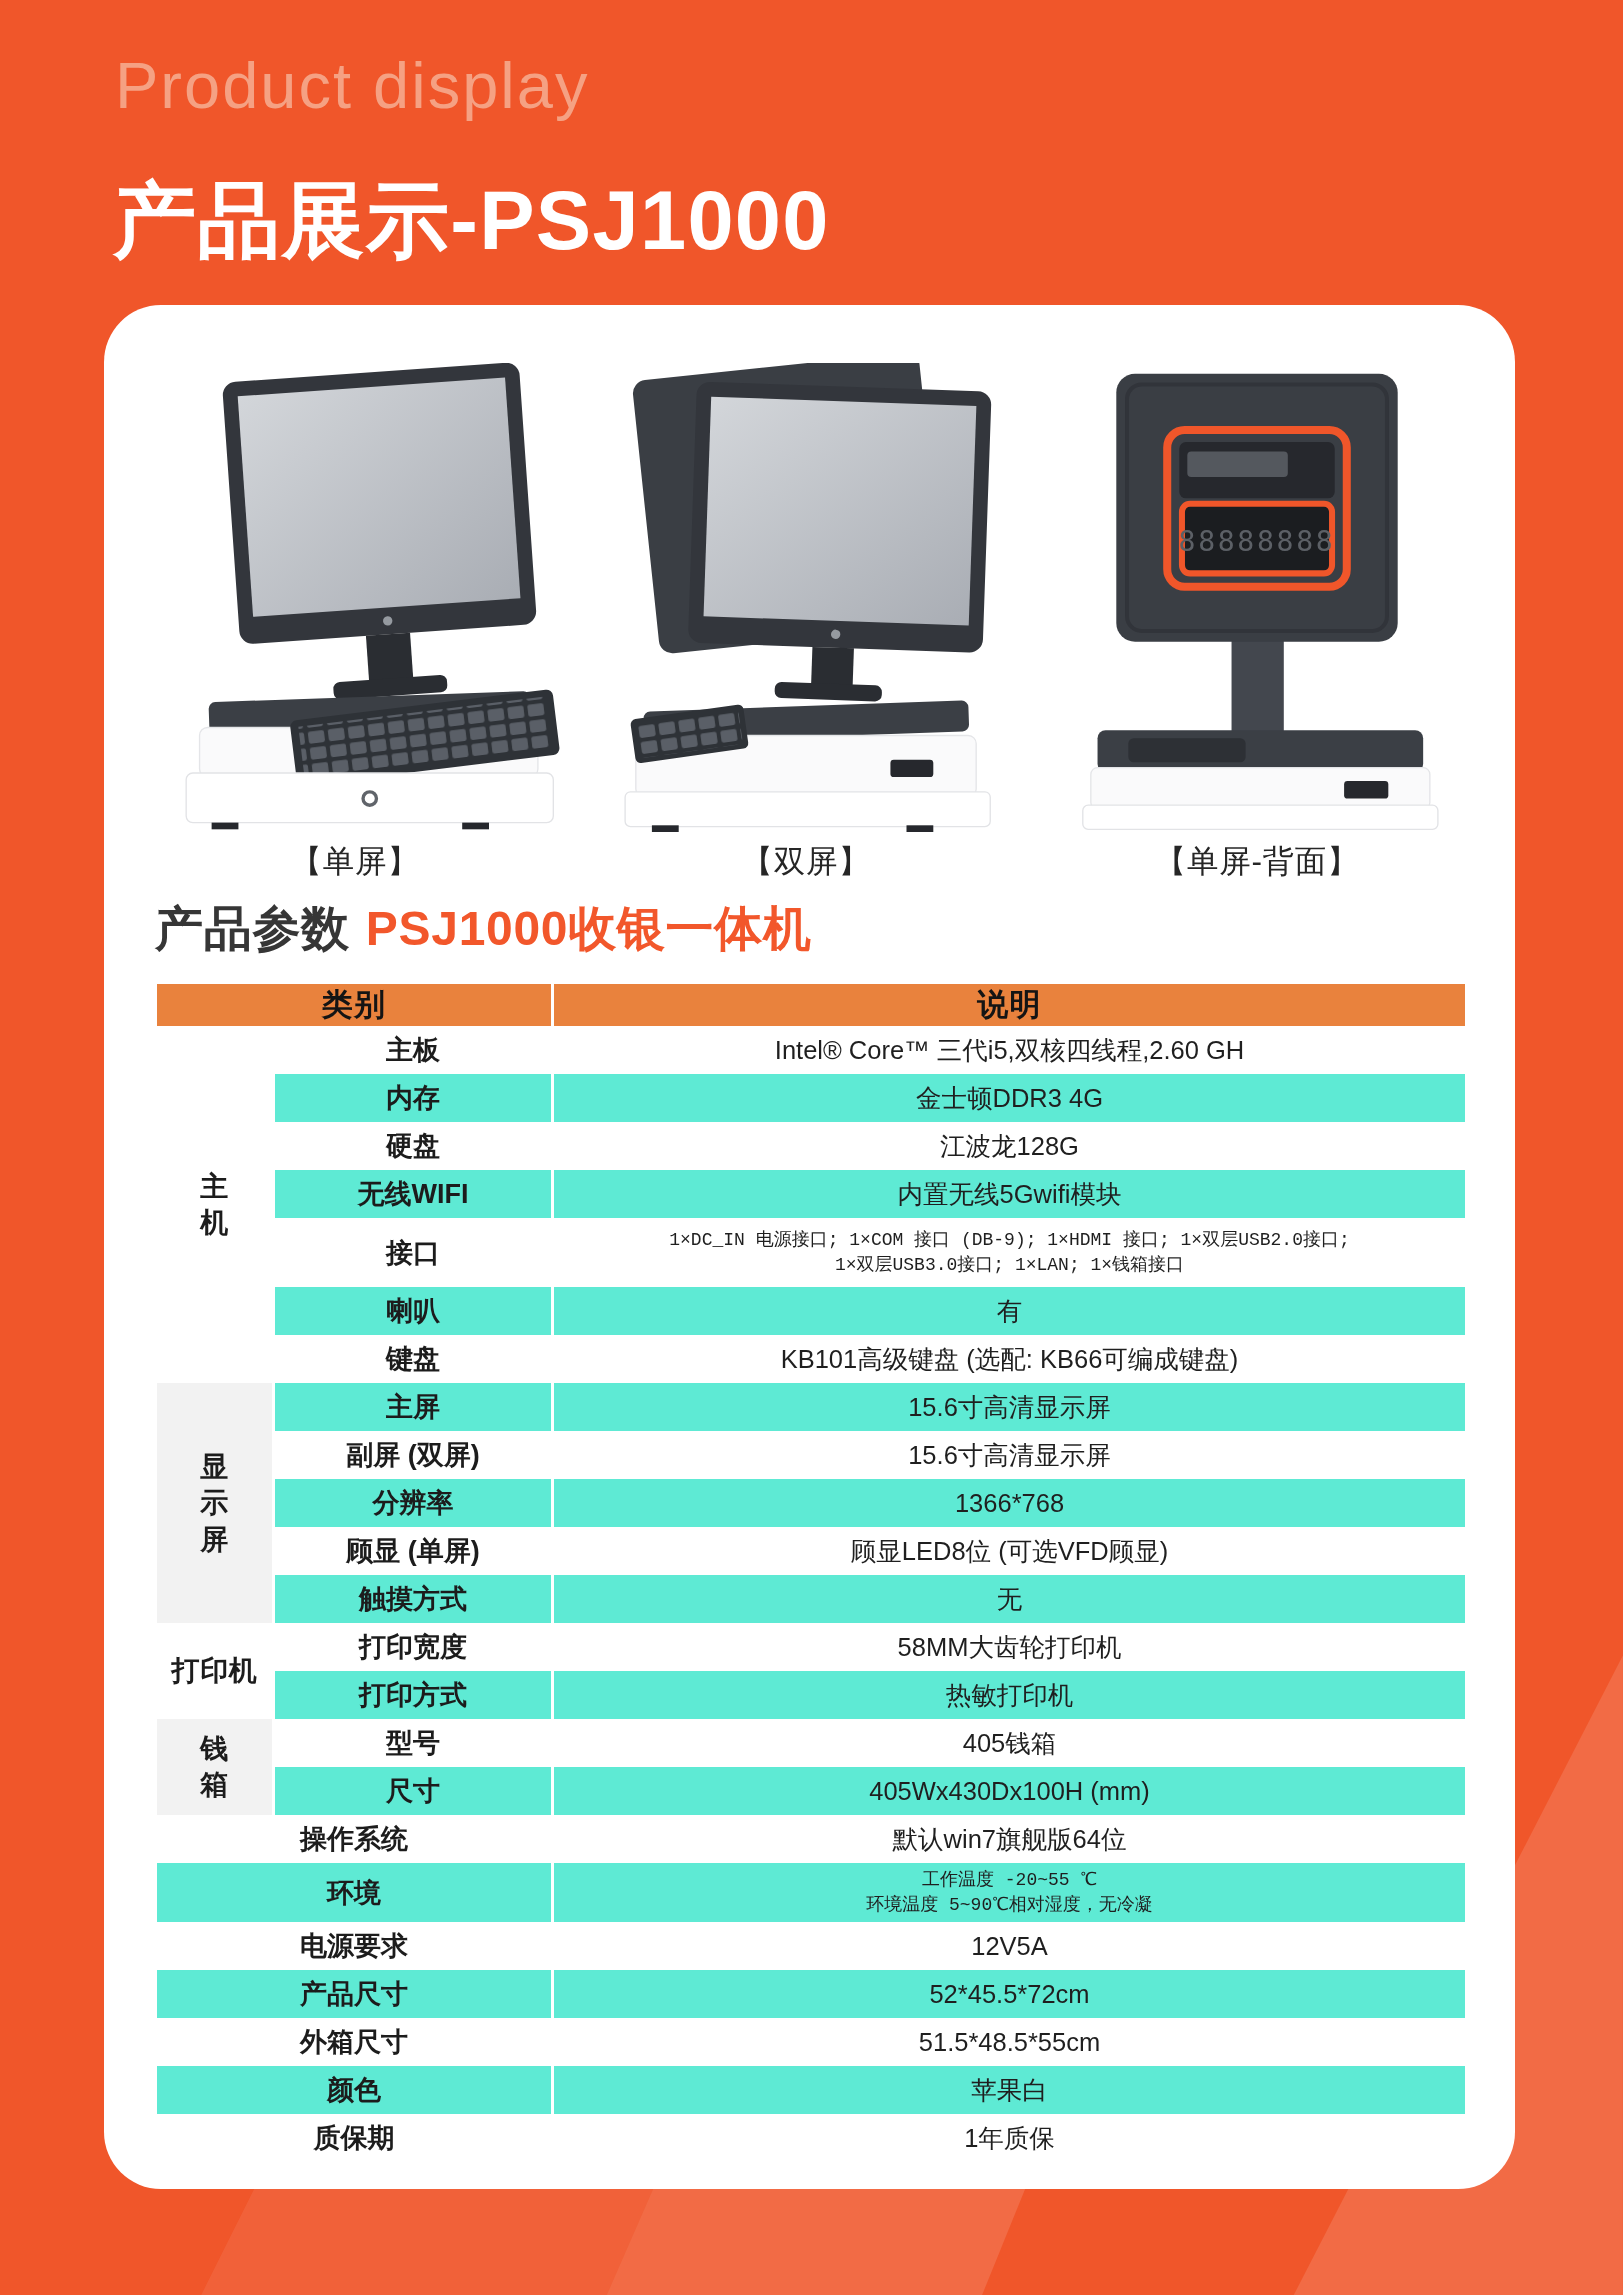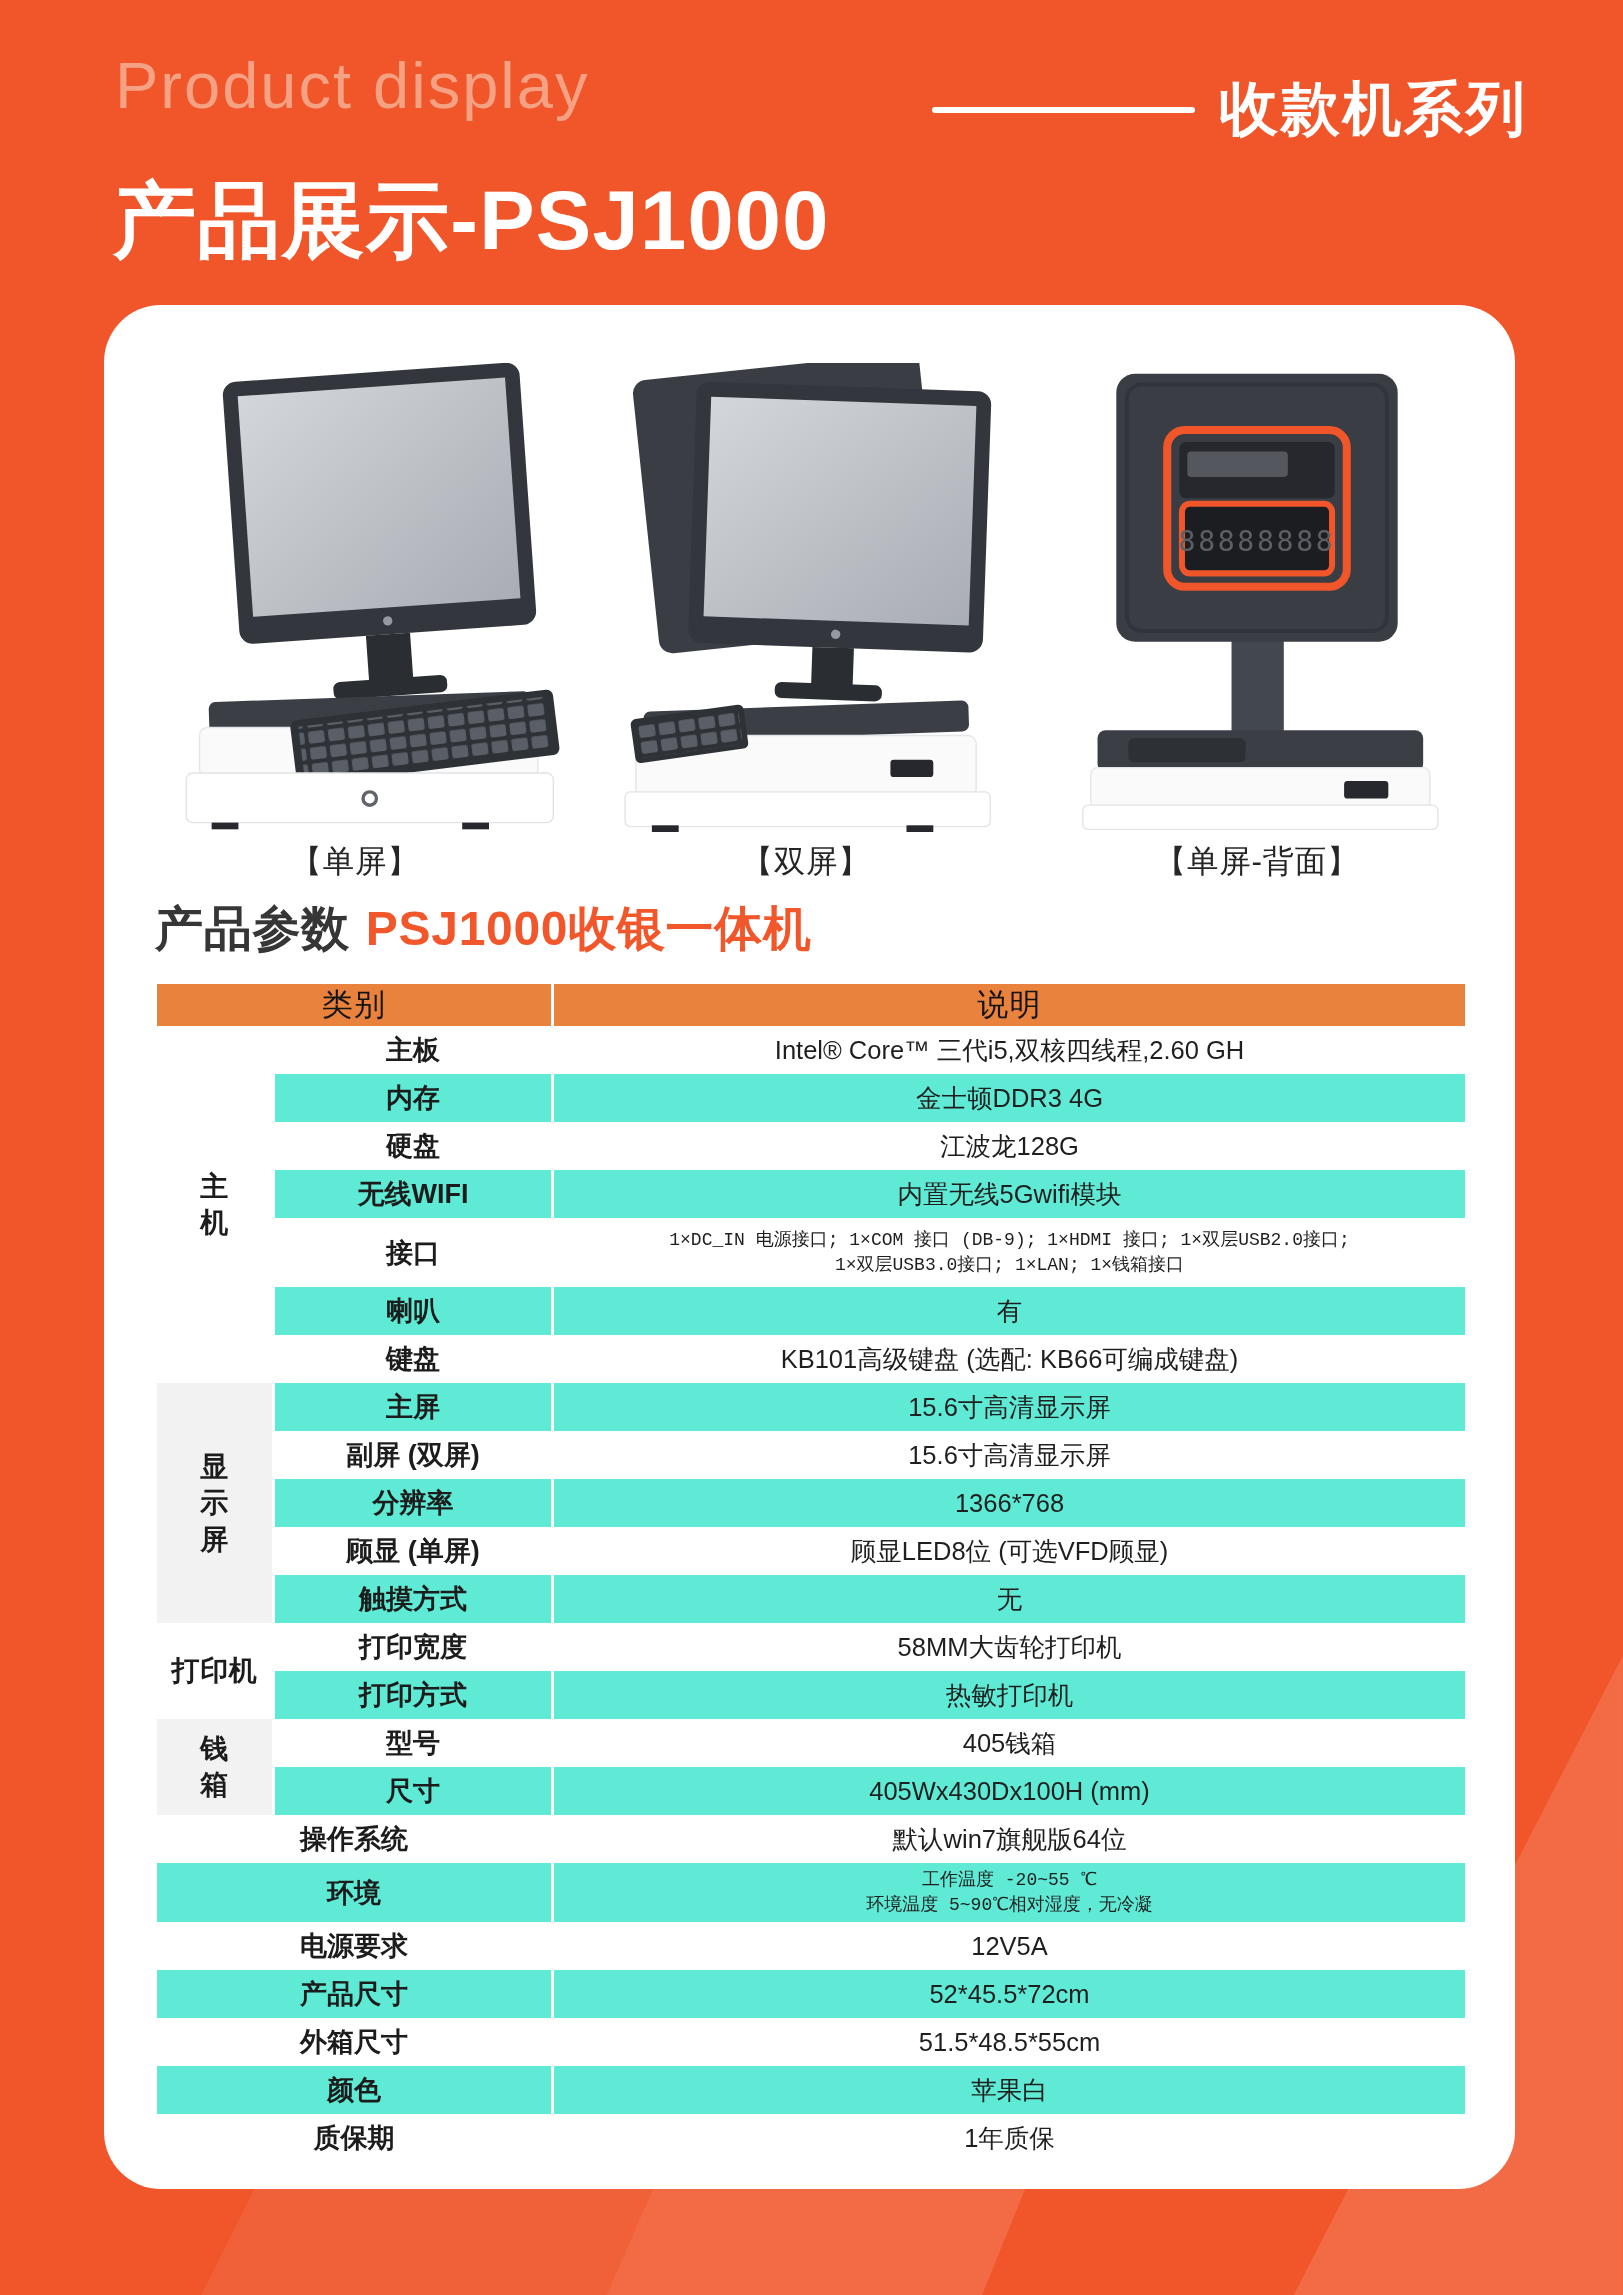--- a/index.html
+++ b/index.html
@@ -42,21 +42,21 @@
   table.specs{
     margin:23px auto 0 50px;width:1314px;
     border-collapse:separate;border-spacing:3.4px 0;table-layout:fixed;
   }
   table.specs td,table.specs th{
     text-align:center;vertical-align:middle;white-space:pre-line;
     padding:0 8px;overflow:hidden;
   }
   thead th{
     background:#E9823D;height:42px;
-    font-size:31px;font-weight:400;color:#141414;letter-spacing:1.3px;
+    font-size:31px;font-weight:700;color:#141414;letter-spacing:1.3px;
   }
   td.cat{font-size:28px;font-weight:700;color:#1c1c1c;line-height:1.3;letter-spacing:0.7px;}
   td.lab{font-size:27px;font-weight:700;color:#1c1c1c;height:48px;}
   td.val{font-size:25.5px;font-weight:400;color:#1f1f1f;}
   td.val.multiline{font-size:18px;line-height:1.4;font-family:Liberation Mono, monospace;}
   tr.tall td.lab{height:69px;}
   tr.tall2 td.lab{height:59px;}
   td.shade{background:#5eead4;}
   td.catshade{background:#F2F2F2;}
 </style>
@@ -66,24 +66,20 @@
 <div id="page">
 
   <svg id="bg-deco" viewBox="0 0 2421 3424">
     <polygon points="2421,2470 2421,3424 1930,3424" fill="rgba(255,255,255,0.13)"></polygon>
     <polygon points="380,3264 975,3264 905,3424 300,3424" fill="rgba(255,255,255,0.07)"></polygon>
     <polygon points="975,3264 1530,3264 1465,3424 905,3424" fill="rgba(255,255,255,0.13)"></polygon>
   </svg>
 
   <div class="eyebrow">Product display</div>
   <div class="main-title">产品展示-PSJ1000</div>
-  <div class="series-wrap">
-    <div class="series-line"></div>
-    <div class="series-text">收款机系列</div>
-  </div>
 
   <div class="card">
 
     <div class="products">
 
       <div class="figure">
         <svg class="machine" viewBox="0 0 620 700">
           <defs>
             <linearGradient id="scr1" x1="0" y1="0" x2="1" y2="1">
               <stop offset="0" stop-color="#D3D6DA"></stop>

